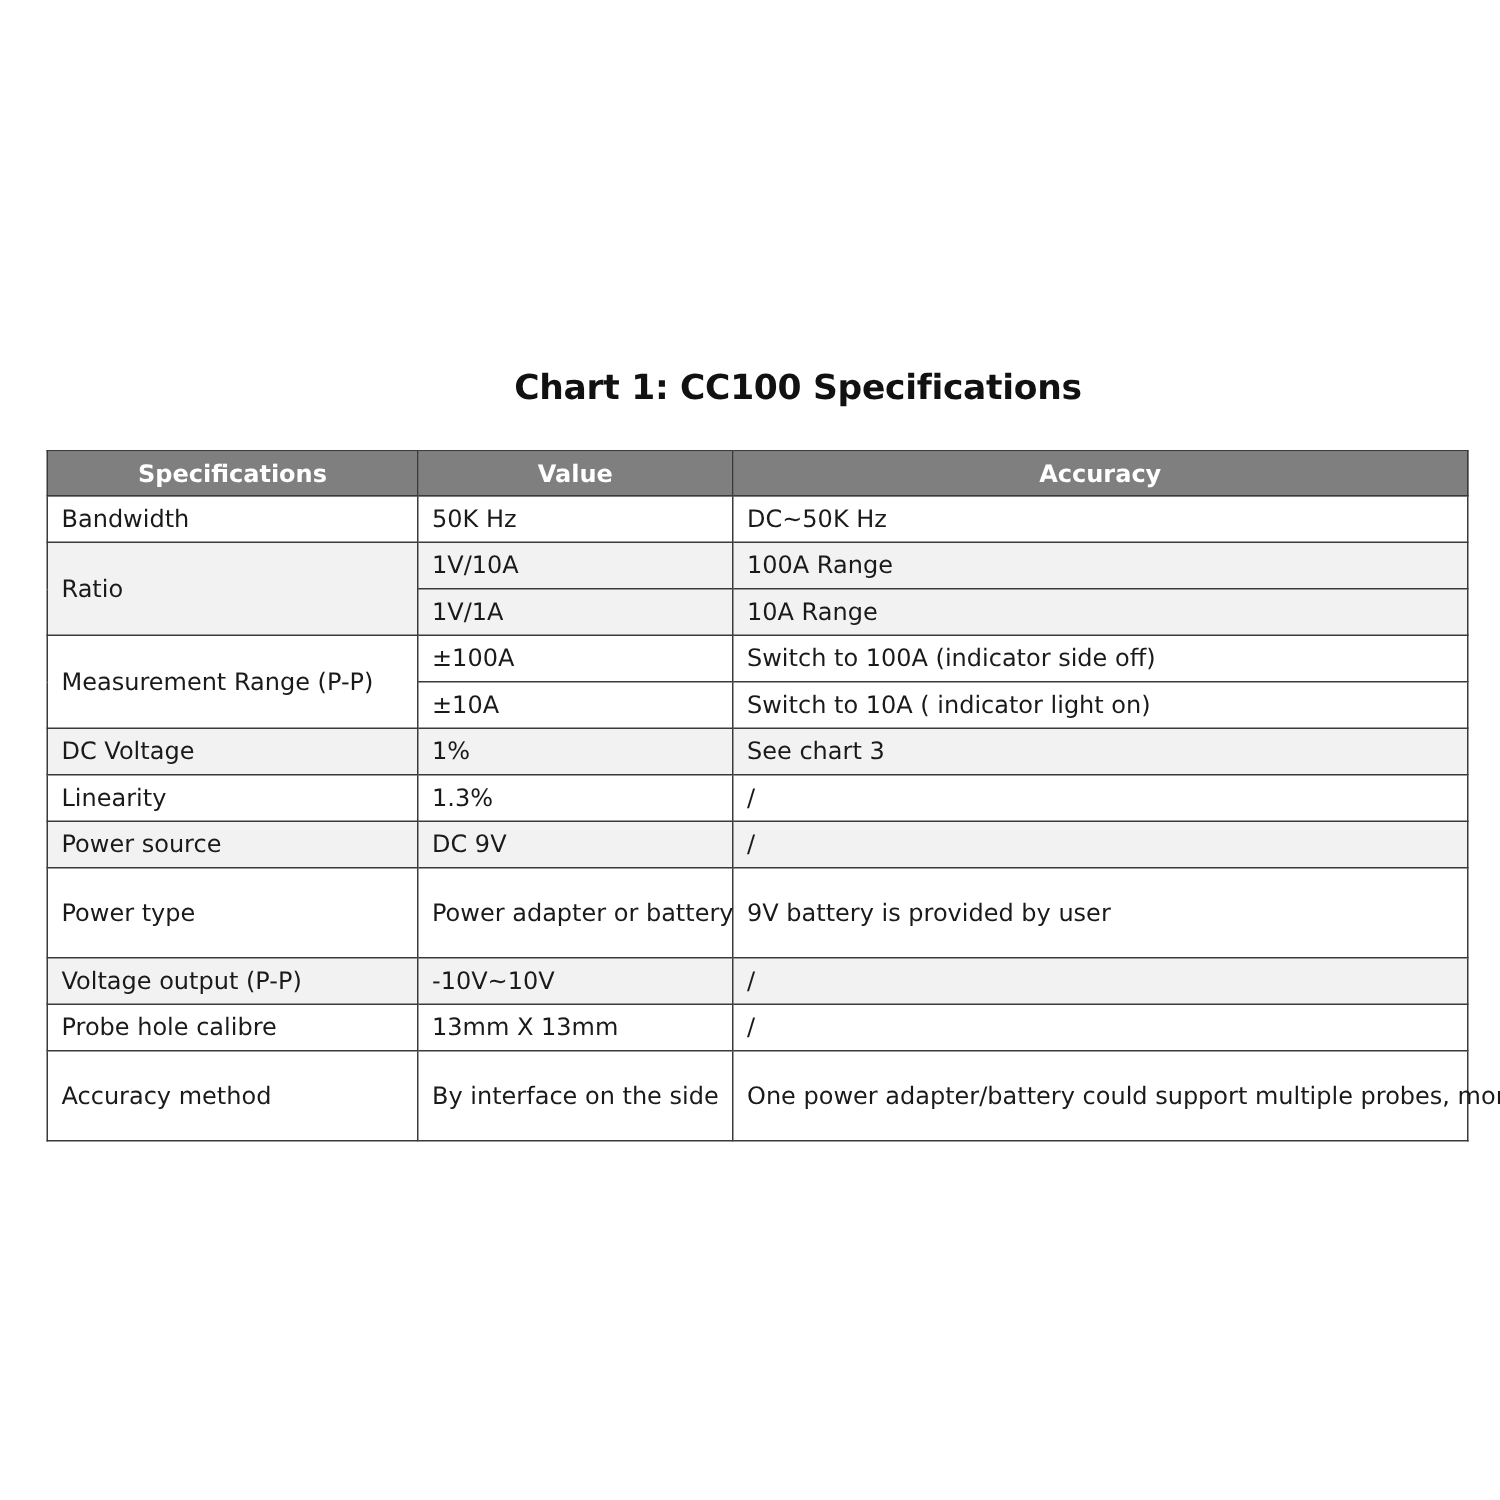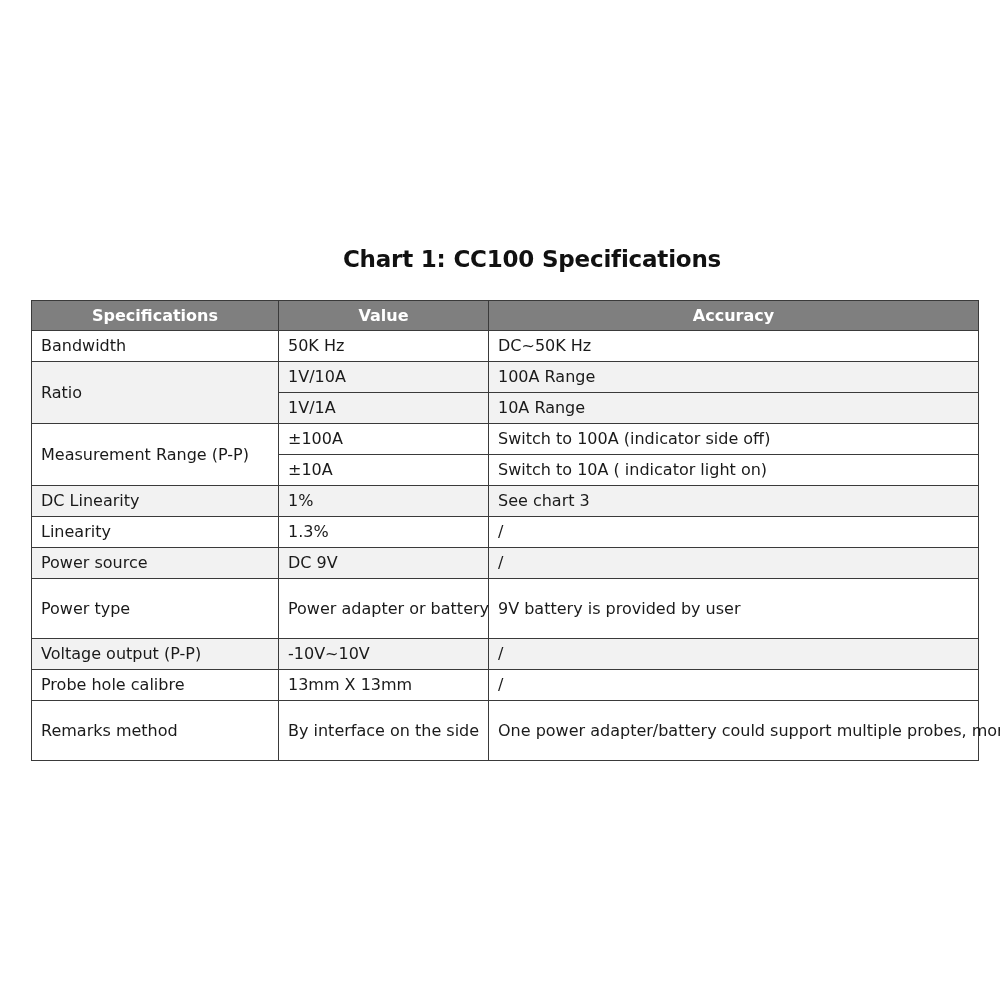--- a/index.html
+++ b/index.html
@@ -96,21 +96,21 @@
     <tr>
       <td rowspan="2">Measurement Range (P-P)</td>
       <td>±100A</td>
       <td class="pre">Switch to 100A    (indicator side off)</td>
     </tr>
     <tr>
       <td>±10A</td>
       <td class="pre">Switch to 10A      ( indicator light on)</td>
     </tr>
     <tr class="shade">
-      <td>DC Linearity</td>
+      <td>DC Voltage</td>
       <td>1%</td>
       <td>See chart 3</td>
     </tr>
     <tr>
       <td>Linearity</td>
       <td>1.3%</td>
       <td>/</td>
     </tr>
     <tr class="shade">
       <td>Power source</td>
@@ -126,18 +126,18 @@
       <td>Voltage output (P-P)</td>
       <td>-10V~10V</td>
       <td>/</td>
     </tr>
     <tr>
       <td>Probe hole calibre</td>
       <td>13mm X 13mm</td>
       <td>/</td>
     </tr>
     <tr class="tall">
-      <td>Remarks method</td>
+      <td>Accuracy method</td>
       <td class="wrap">By interface on the side</td>
       <td class="wrap">One power adapter/battery could support multiple probes, more convenient and neat.</td>
     </tr>
   </tbody>
 </table>
 
 </body></html>

